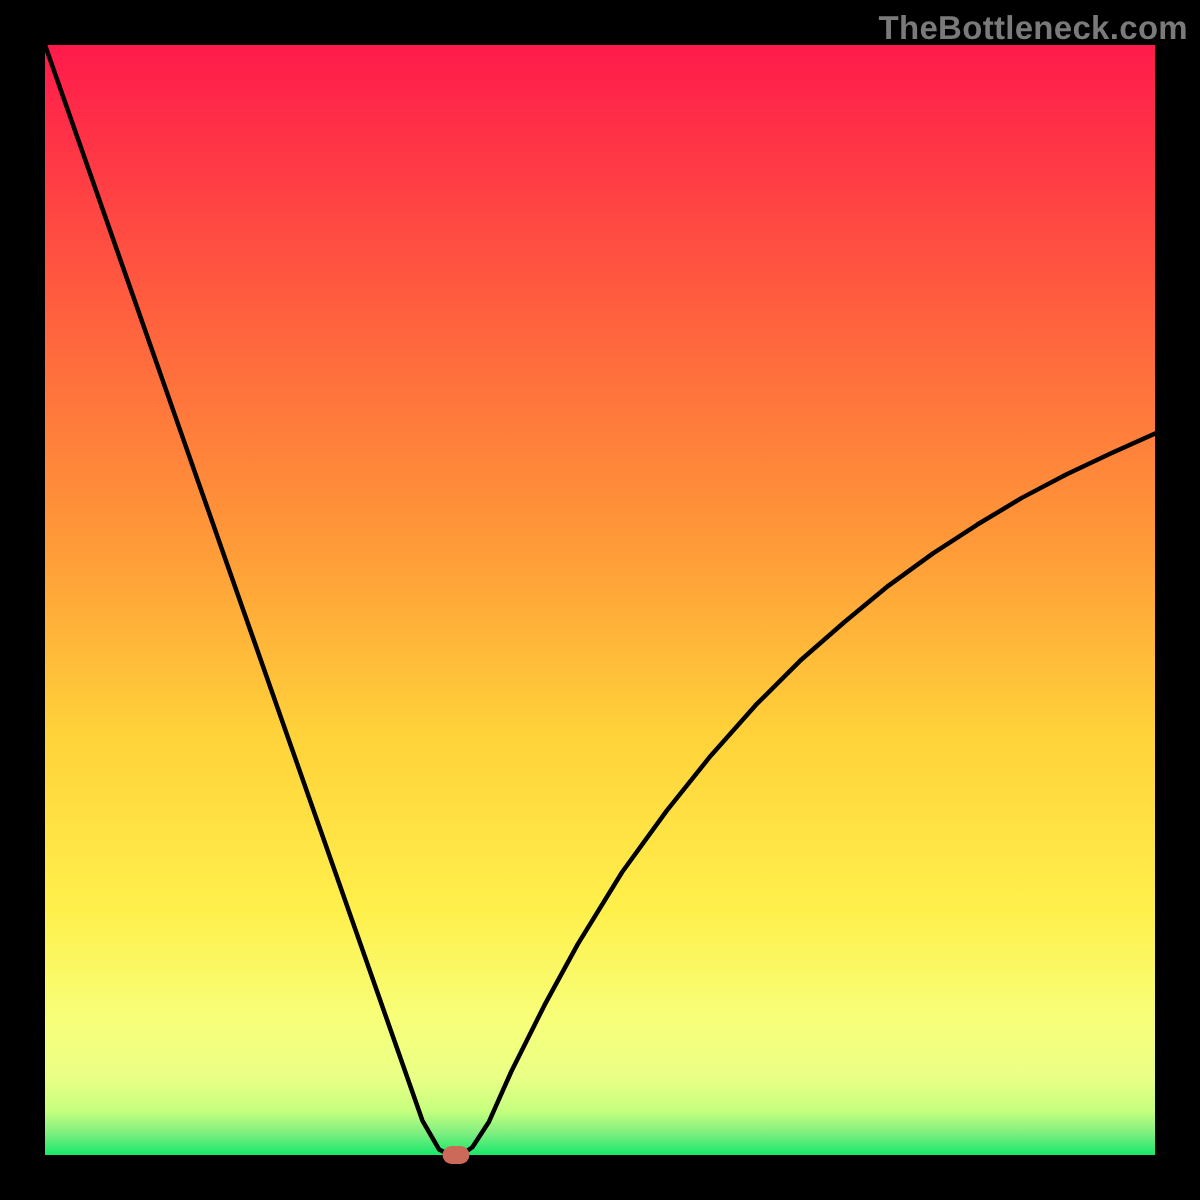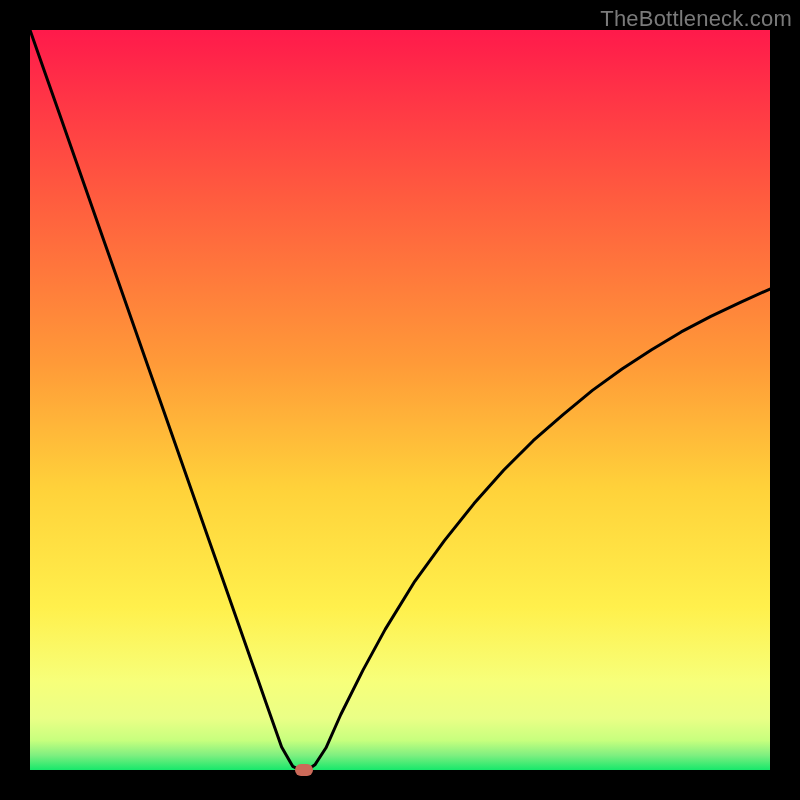--- a/index.html
+++ b/index.html
@@ -25,21 +25,21 @@
     top: 0;
     width: 740px;
     height: 740px;
   }
   .watermark {
     position: absolute;
     top: 6px;
     right: 8px;
     color: #7a7a7a;
     font-size: 22px;
-    font-weight: 400;
+    font-weight: 700;
     letter-spacing: 0.2px;
     user-select: none;
   }
   svg.curve {
     position: absolute;
     left: 0;
     top: 0;
     width: 740px;
     height: 740px;
   }

